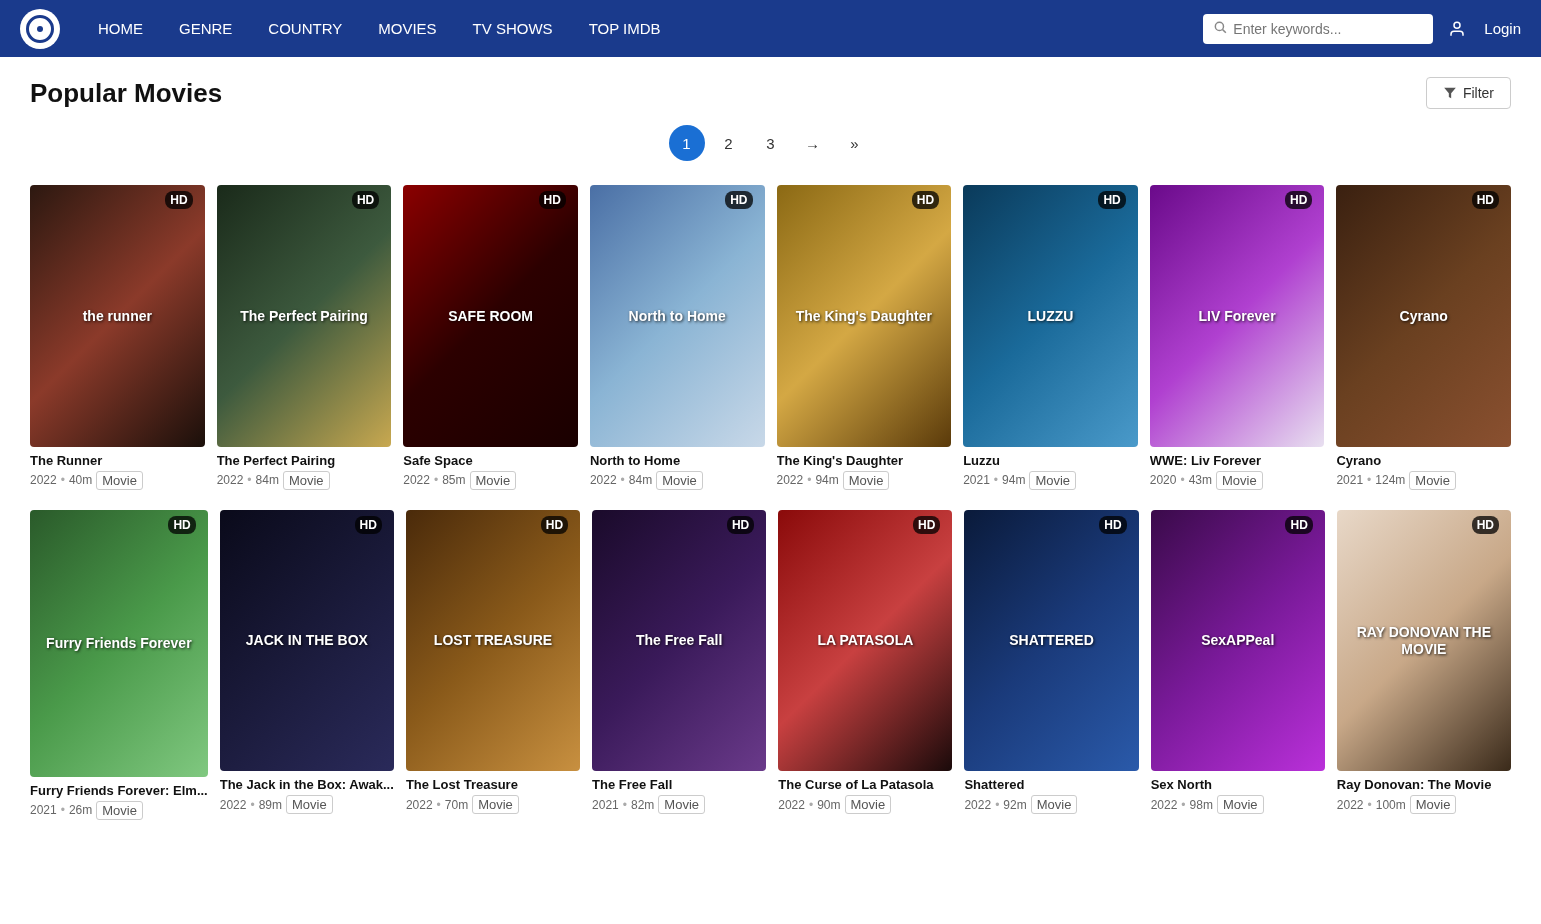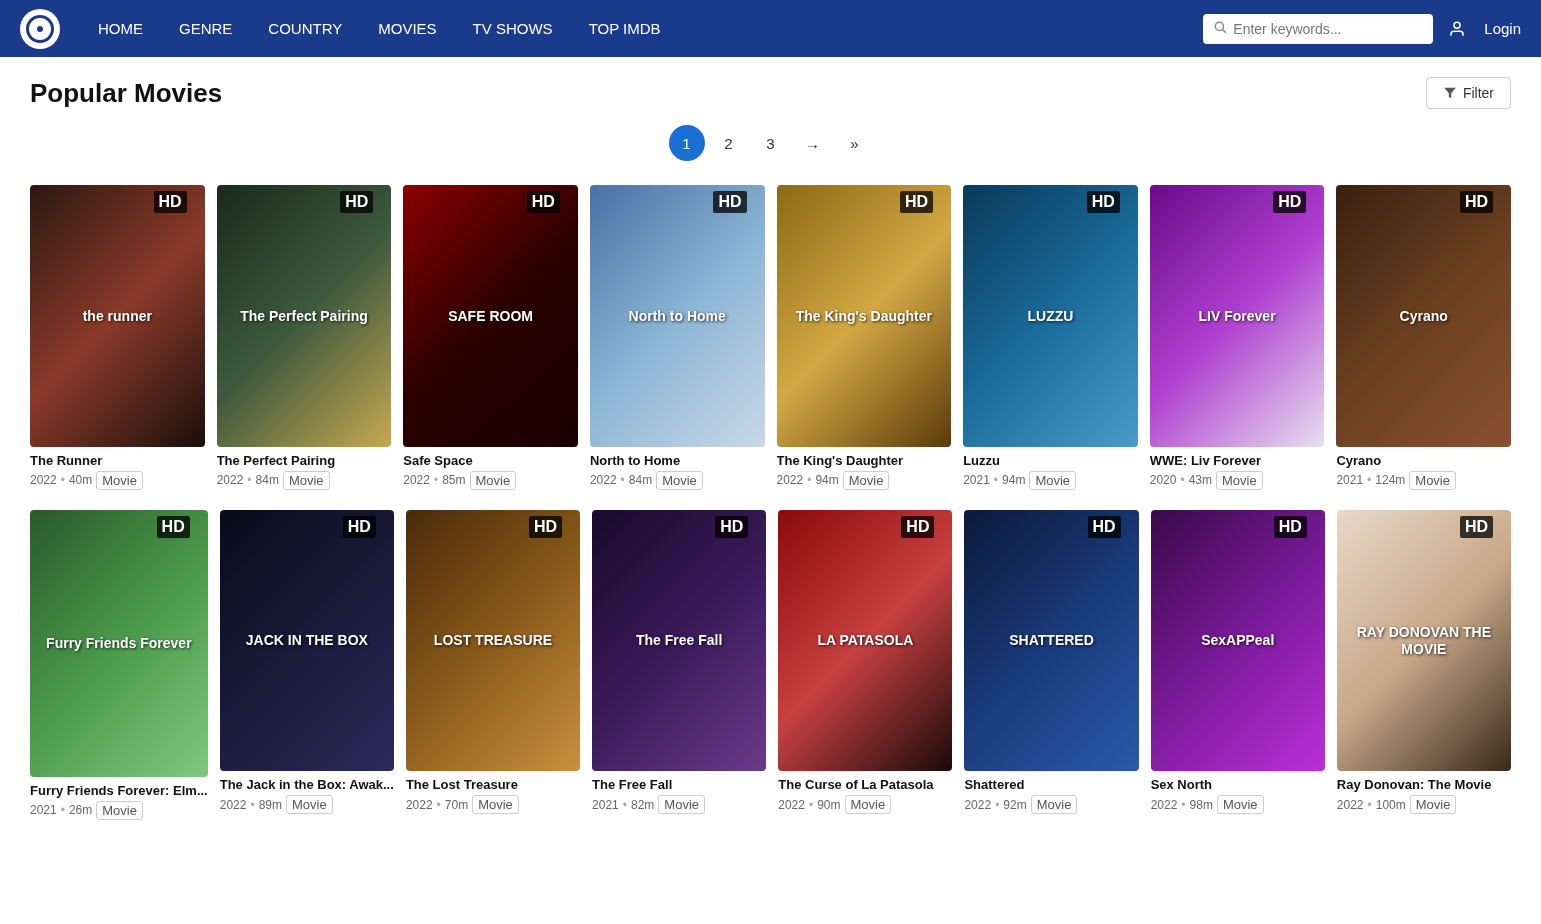--- a/index.html
+++ b/index.html
@@ -156,27 +156,27 @@
     .movie-poster {
       position: relative;
       border-radius: 4px;
       overflow: hidden;
       aspect-ratio: 2/3;
       background: #555;
     }
     .hd-badge {
       position: absolute;
       top: 6px;
-      right: 18px;
+      right: 12px;
       background: rgba(0,0,0,0.75);
       color: white;
-      font-size: 16px;
+      font-size: 12px;
       font-weight: 700;
       padding: 2px 5px;
-      border-radius: 2px;
+      border-radius: 8px;
       z-index: 2;
     }
     
     .poster-bg-1 { background: linear-gradient(135deg, #2c1810 0%, #8b3a2a 50%, #1a0f0a 100%); }
     .poster-bg-2 { background: linear-gradient(135deg, #1a2a1a 0%, #3d5a3e 50%, #c8a850 100%); }
     .poster-bg-3 { background: linear-gradient(135deg, #8b0000 0%, #2c0000 50%, #1a0000 100%); }
     .poster-bg-4 { background: linear-gradient(135deg, #4a6fa5 0%, #8ab4d4 50%, #c8d8e8 100%); }
     .poster-bg-5 { background: linear-gradient(135deg, #8b6914 0%, #d4a844 50%, #5a3a0a 100%); }
     .poster-bg-6 { background: linear-gradient(135deg, #0a3a5a 0%, #1a6a9a 50%, #4a9aca 100%); }
     .poster-bg-7 { background: linear-gradient(135deg, #6a0a8a 0%, #b040d0 50%, #e8e0f0 100%); }

